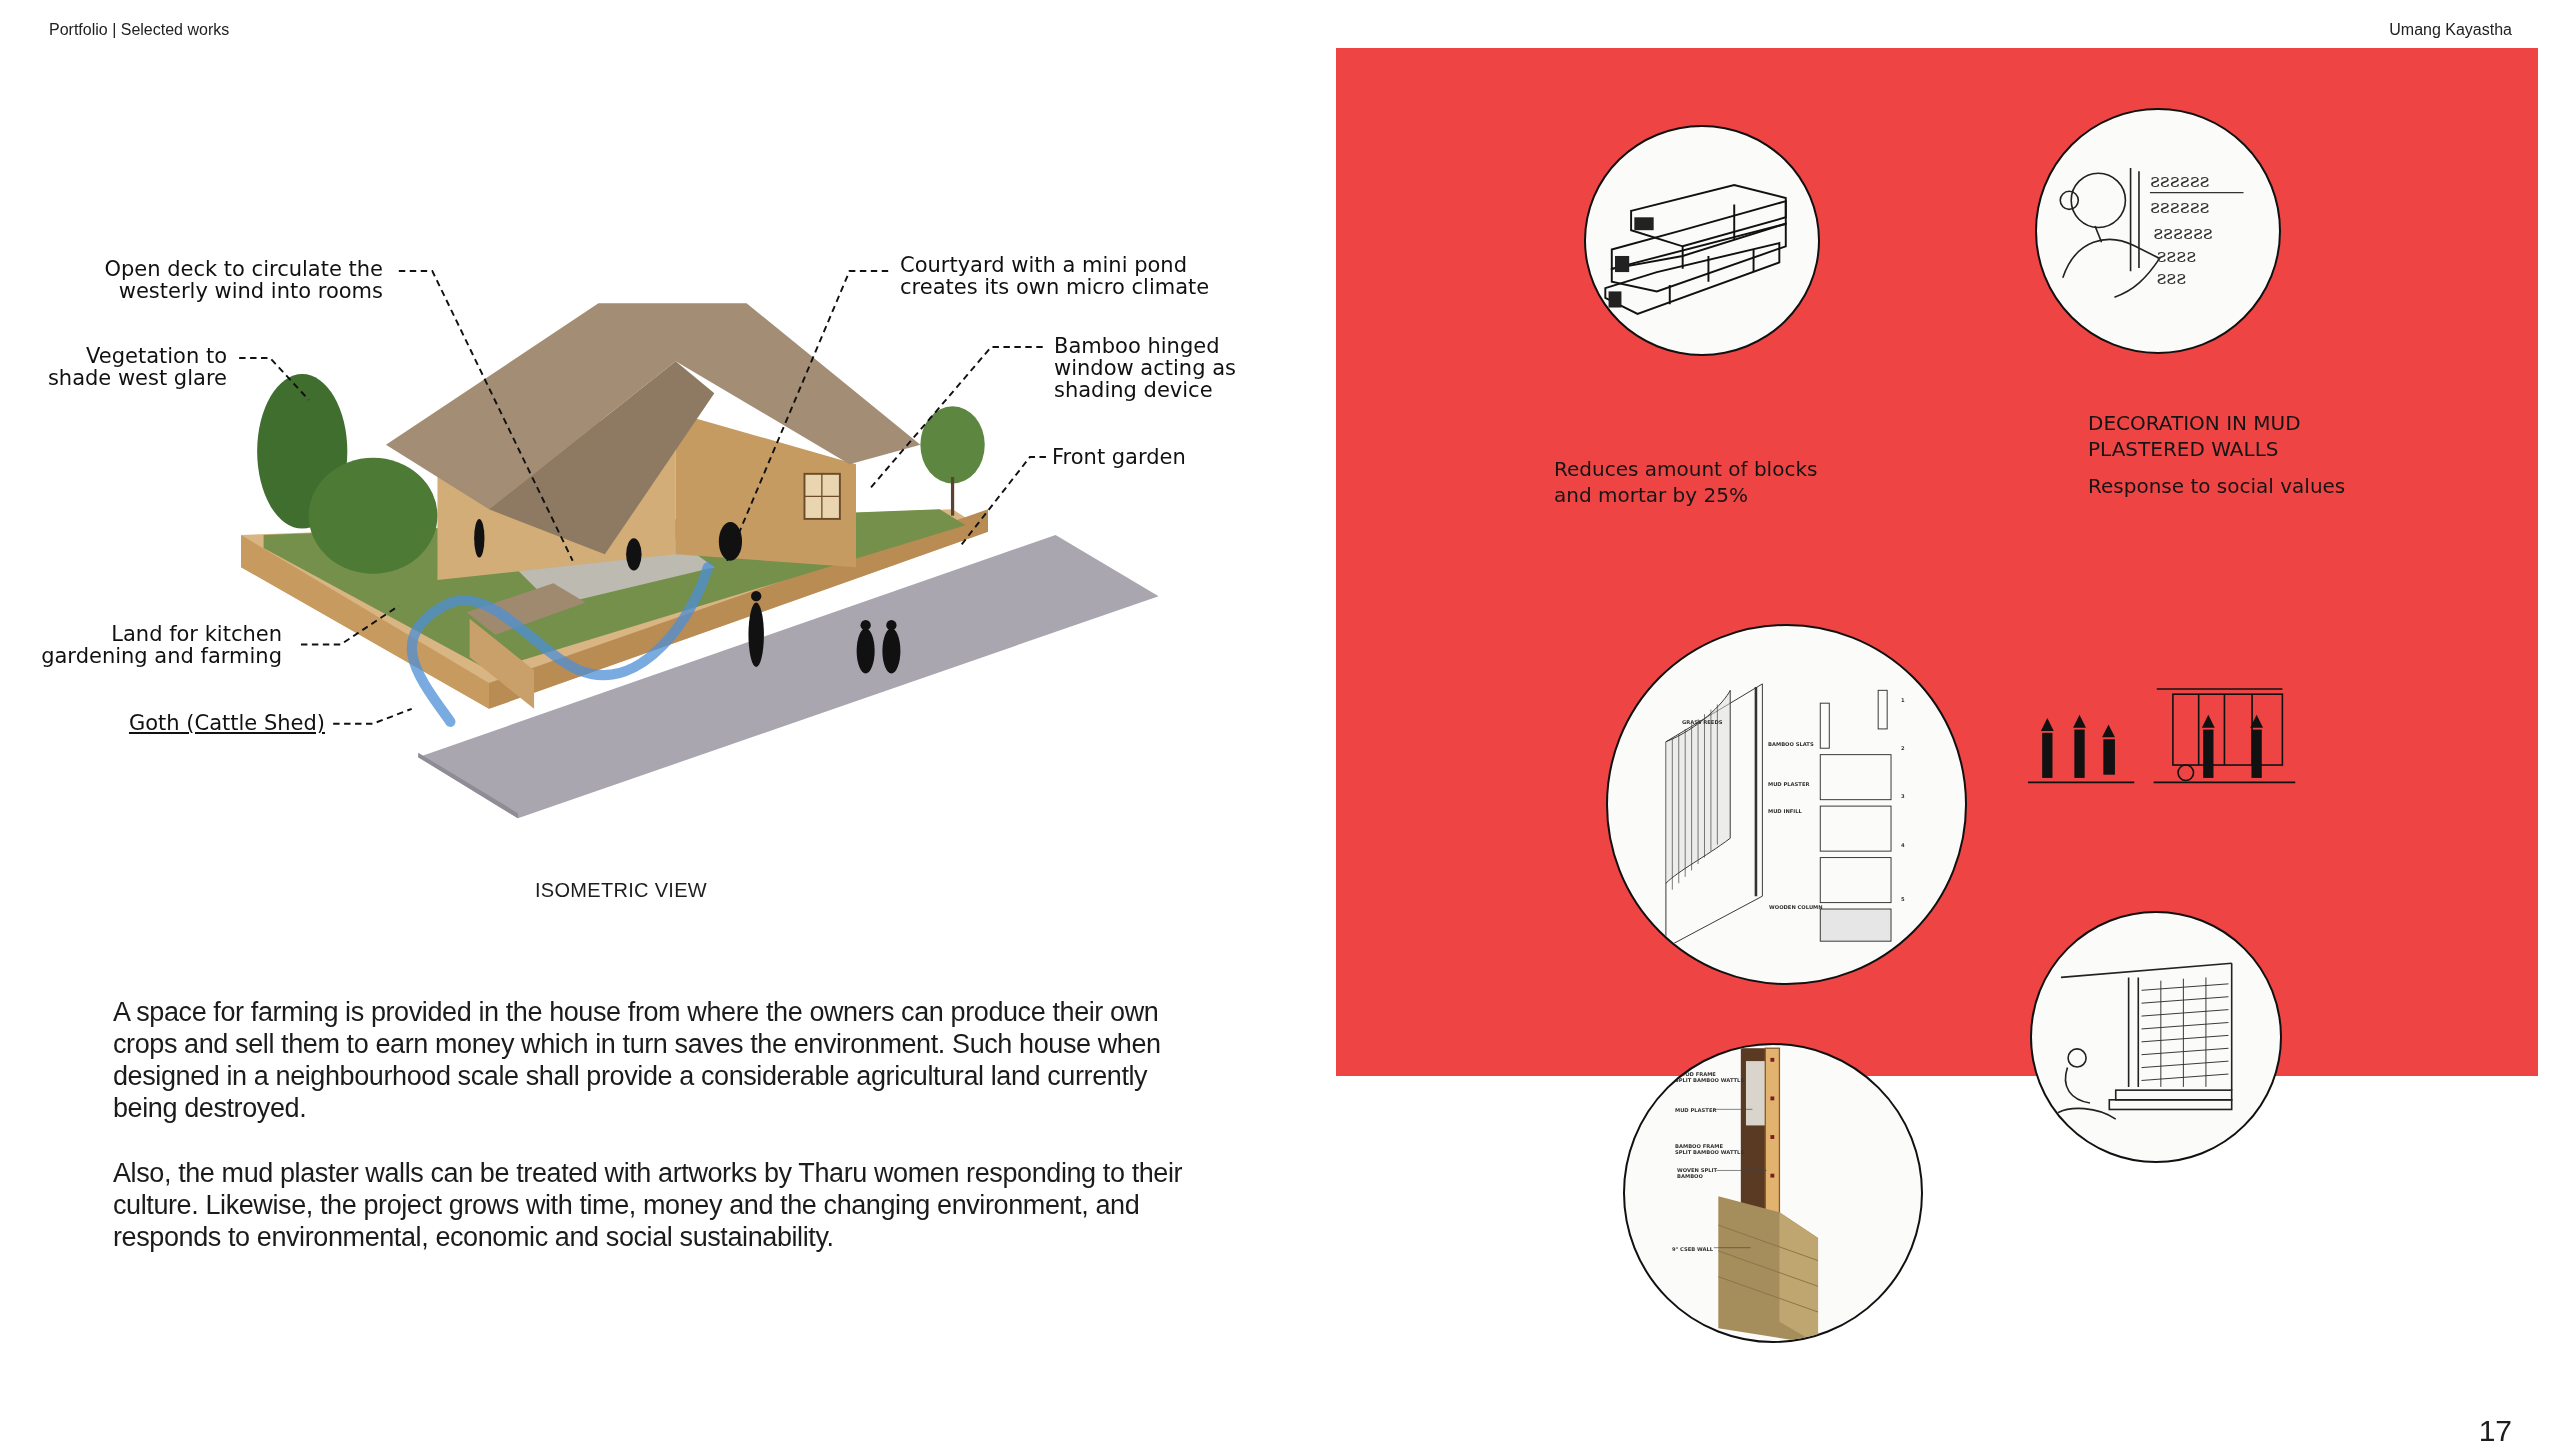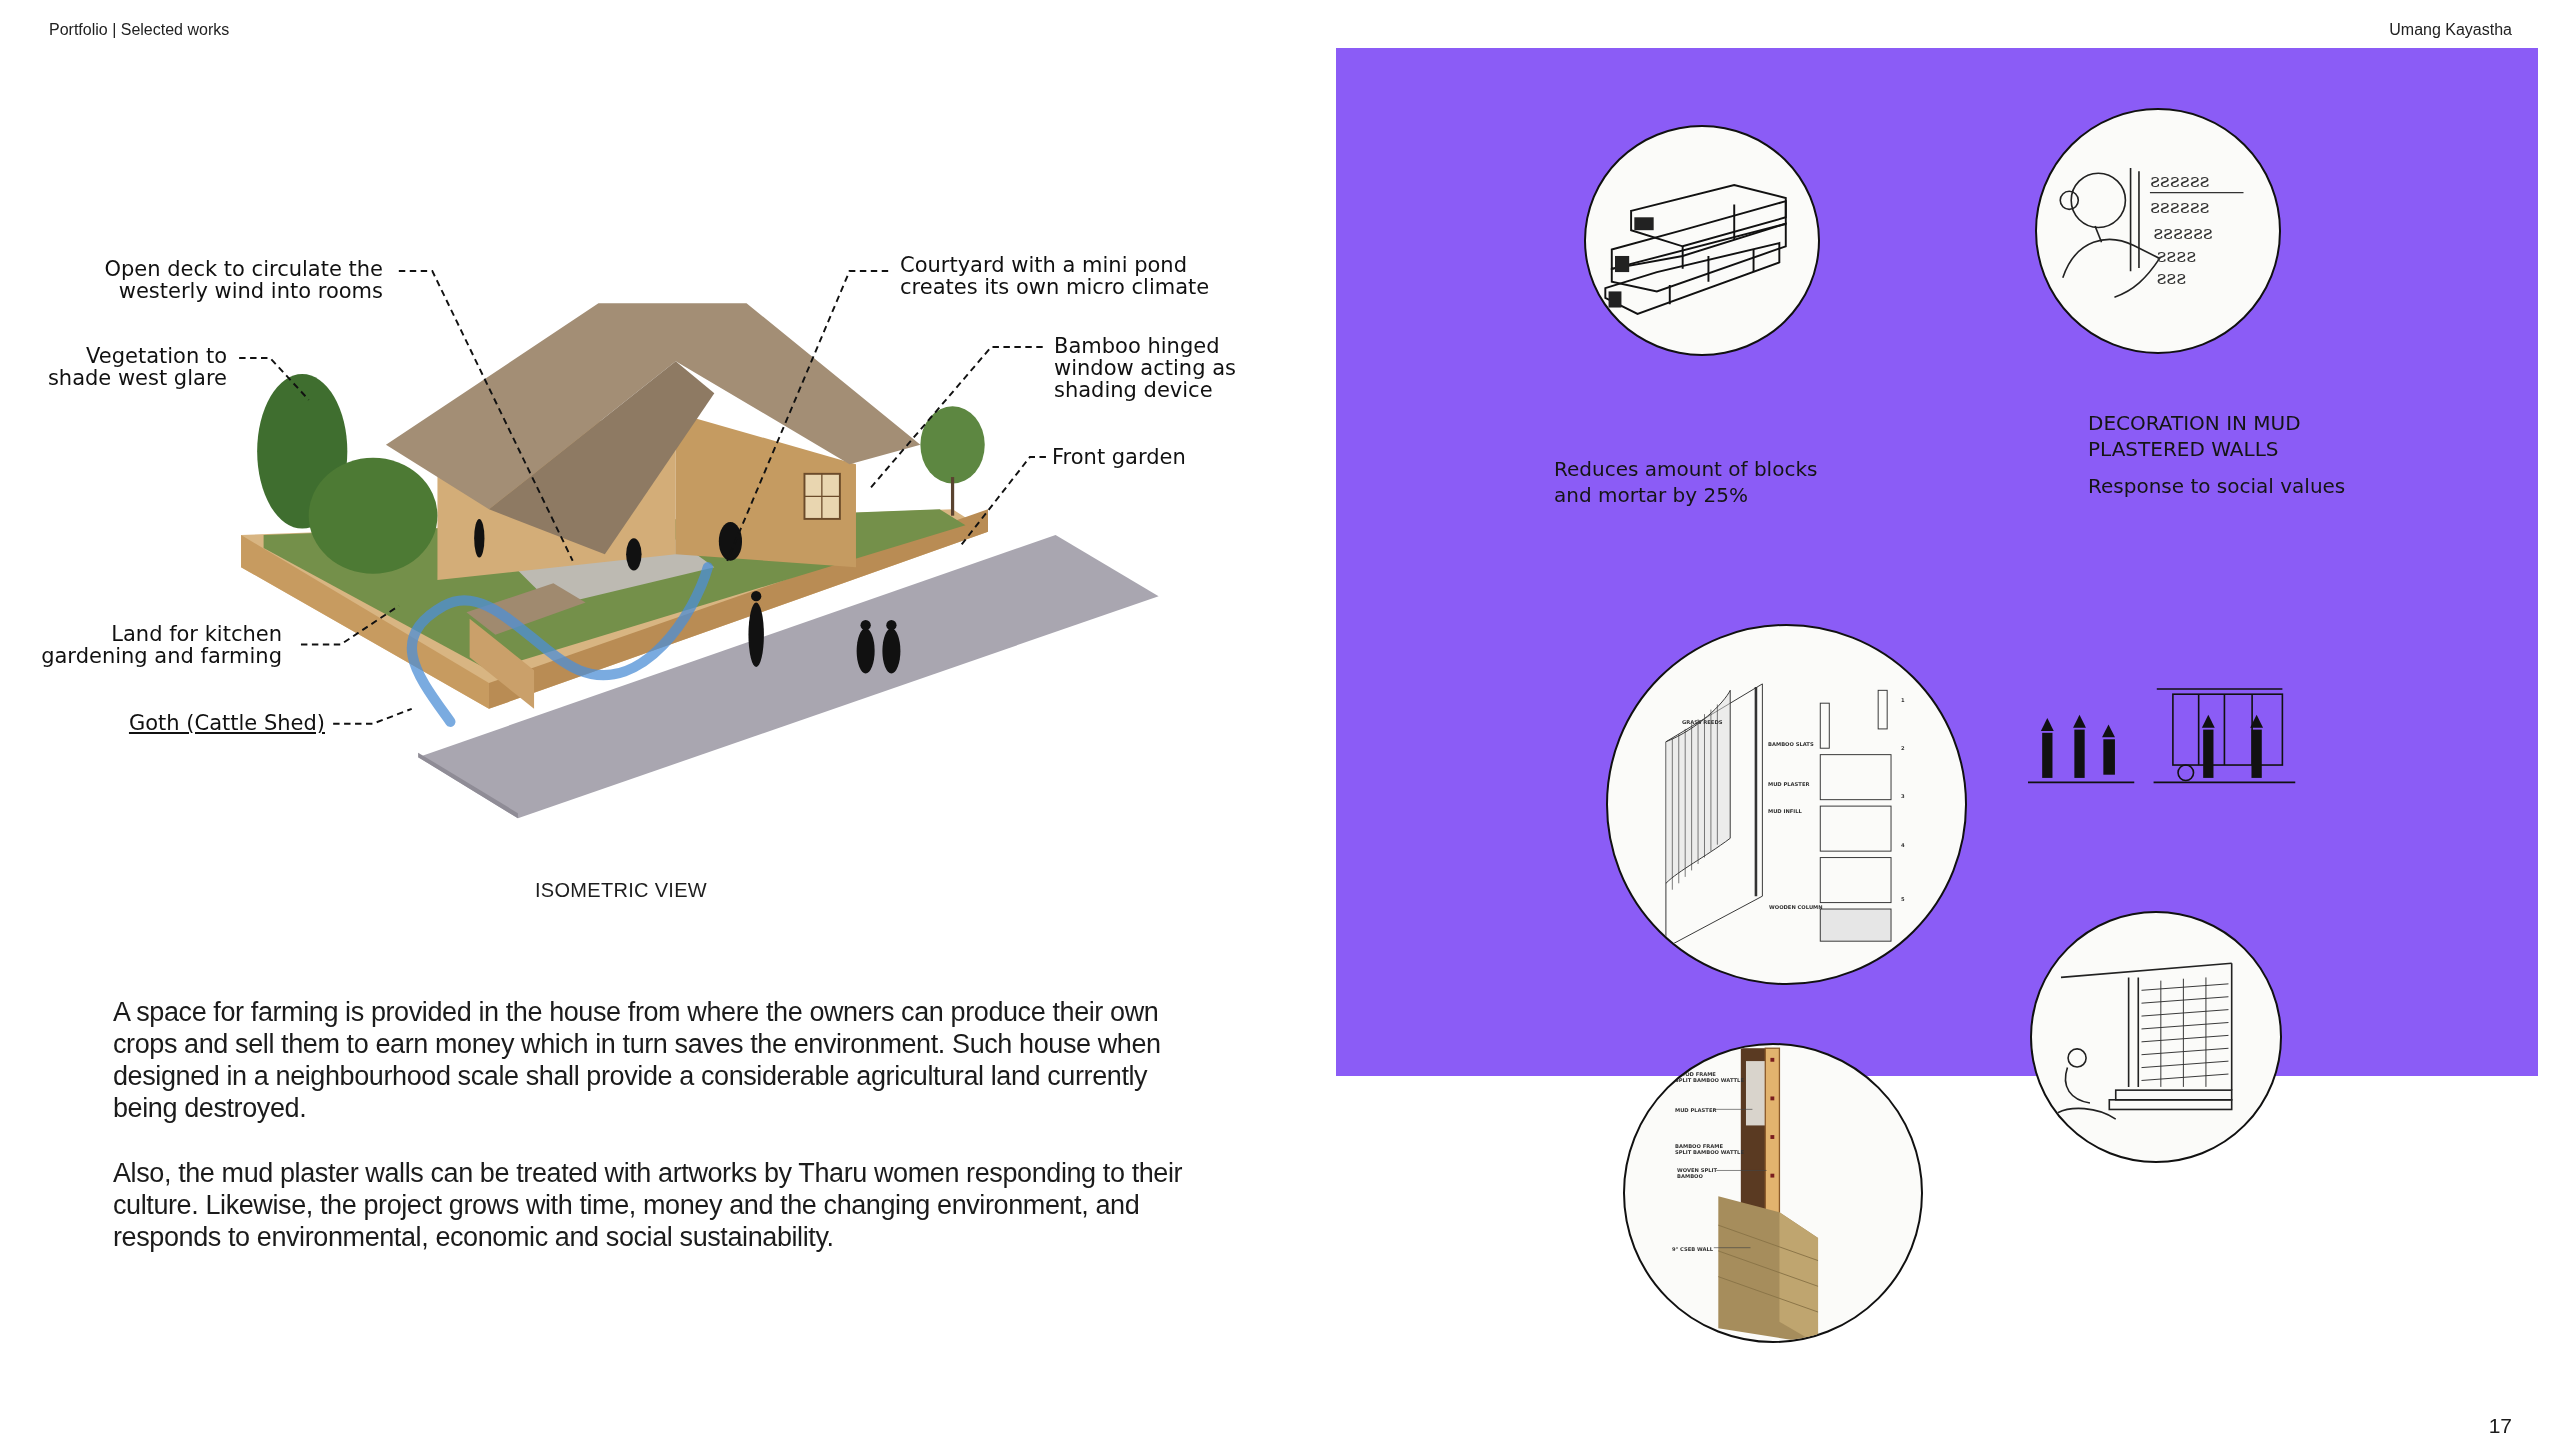--- a/index.html
+++ b/index.html
@@ -5,36 +5,36 @@
   html, body { margin: 0; padding: 0; }
   body {
     width: 2576px; height: 1449px; position: relative; overflow: hidden;
     background: #ffffff; color: #1c1c1c;
     font-family: "Liberation Sans", sans-serif;
   }
   .abs { position: absolute; }
   .hdr { font-size: 16px; color: #222; top: 20.6px; }
   .hdr-left { left: 49px; }
   .hdr-right { right: 64px; }
-  .page-num { right: 64px; top: 1414px; font-size: 21px; color: #1c1c1c; }
+  .page-num { right: 64px; top: 1414px; font-size: 30px; color: #1c1c1c; }
 
   
   .iso-wrap { left: 64px; top: 245px; width: 1159px; height: 580px; }
   .callout { font-family: "DejaVu Sans", sans-serif; font-size: 21px; line-height: 22px; color: #111; white-space: pre-line; }
   .ta-right { text-align: right; }
   .caption { left: 535px; top: 879px; font-size: 20px; color: #1e1e1e; letter-spacing: 0.3px; }
   .body-text {
     left: 113px; width: 1082px; font-size: 27px; line-height: 32px; color: #1b1b1b;
     font-family: "Liberation Sans", sans-serif; letter-spacing: -0.4px;
   }
   .p1 { top: 996px; }
   .p2 { top: 1157px; }
 
   
-  .panel { left: 1336px; top: 48px; width: 1202px; height: 1028px; background: #8b5cf6; }
+  .panel { left: 1336px; top: 48px; width: 1202px; height: 1028px; background: #ef4444; }
   .circle {
     position: absolute; border: 2.6px solid #111; border-radius: 50%;
     background: #fbfbf9; overflow: hidden;
   }
   .feat-title { font-family: "DejaVu Sans", sans-serif; font-size: 20px; line-height: 26px; color: #151515; white-space: pre-line; }
   .feat-desc { font-family: "DejaVu Sans", sans-serif; font-size: 20px; line-height: 26.4px; color: #151515; white-space: pre-line; }
   .tiny-label { font-family: "DejaVu Sans", sans-serif; font-size: 5.2px; font-weight: bold; color: #333; white-space: pre-line; line-height: 6.4px; }
 </style>
 </head>
 <body>

